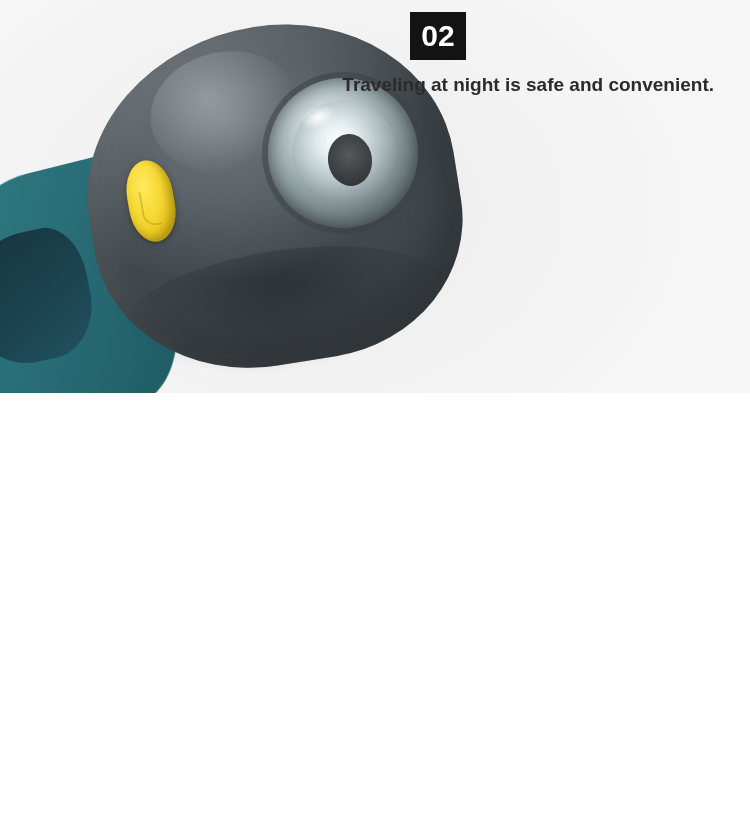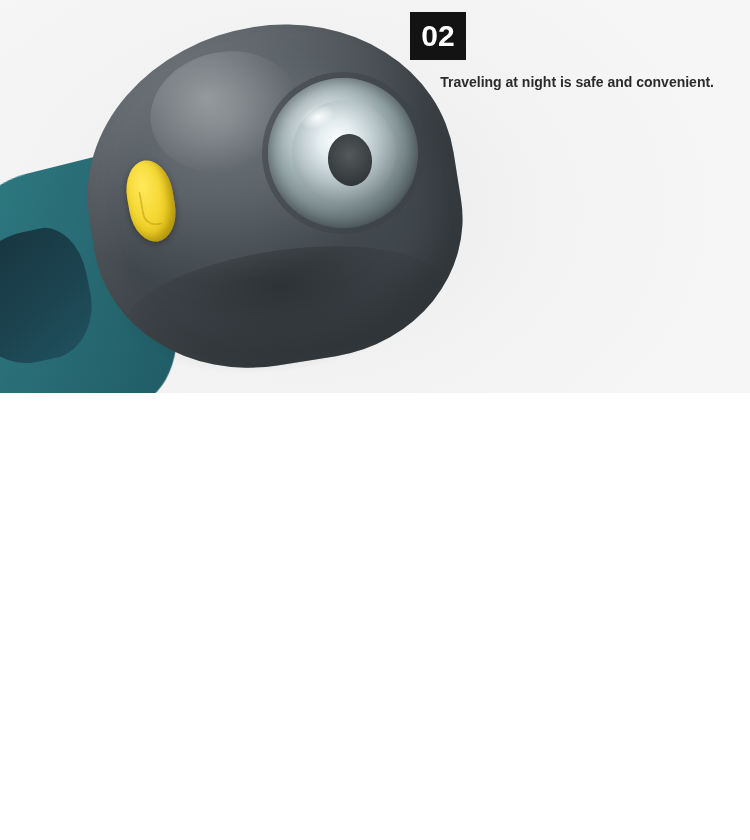--- a/index.html
+++ b/index.html
@@ -106,21 +106,21 @@
     display:flex; align-items:center; justify-content:center;
     font-size:30px; font-weight:bold; letter-spacing:0px;
   }
   .hero-title {
     position:absolute; left:478px; top:12px;
     font-size:30px; font-weight:bold; color:#1b1b1b; letter-spacing:0.2px;
     white-space:nowrap;
   }
   .hero-sub {
     position:absolute; right:36px; top:74px;
-    font-size:14px; font-weight:bold; color:#2b2b2b; white-space:nowrap;
+    font-size:19px; font-weight:bold; color:#2b2b2b; white-space:nowrap;
   }
 
   
   .info { position:relative; width:750px; height:447px; background:#fff; }
 </style>
 </head>
 <body>
 
 <div class="page">
 

